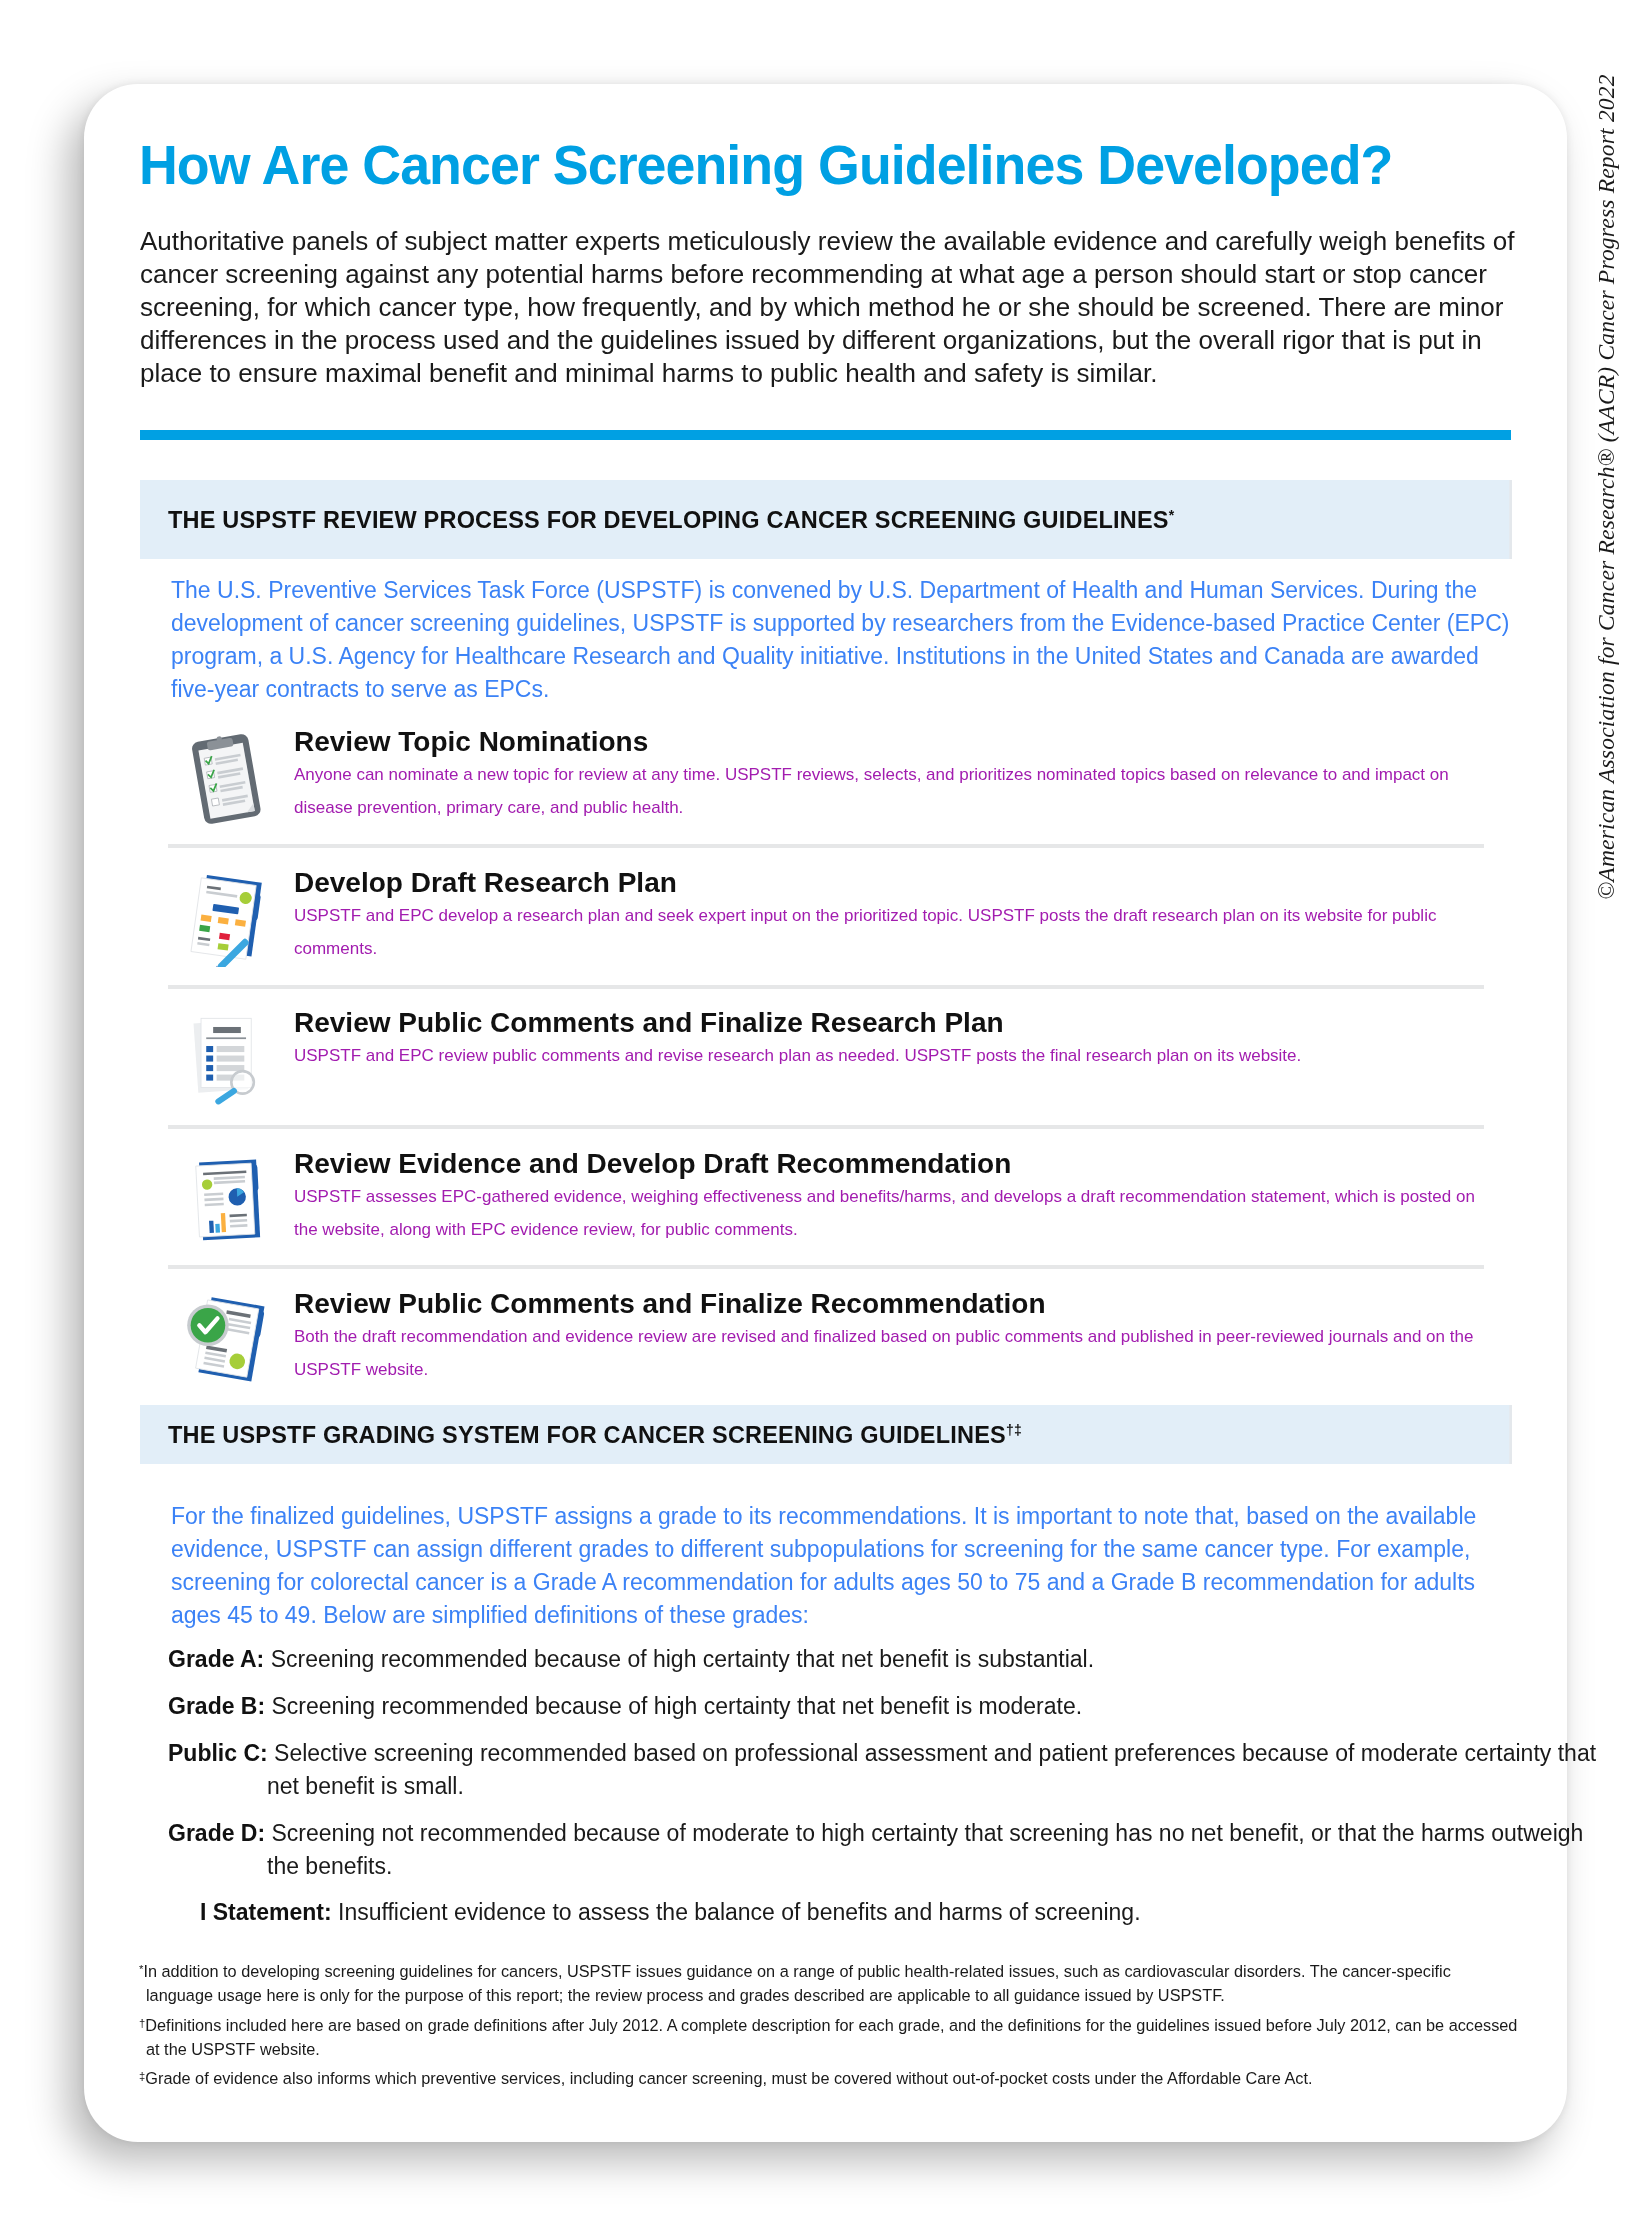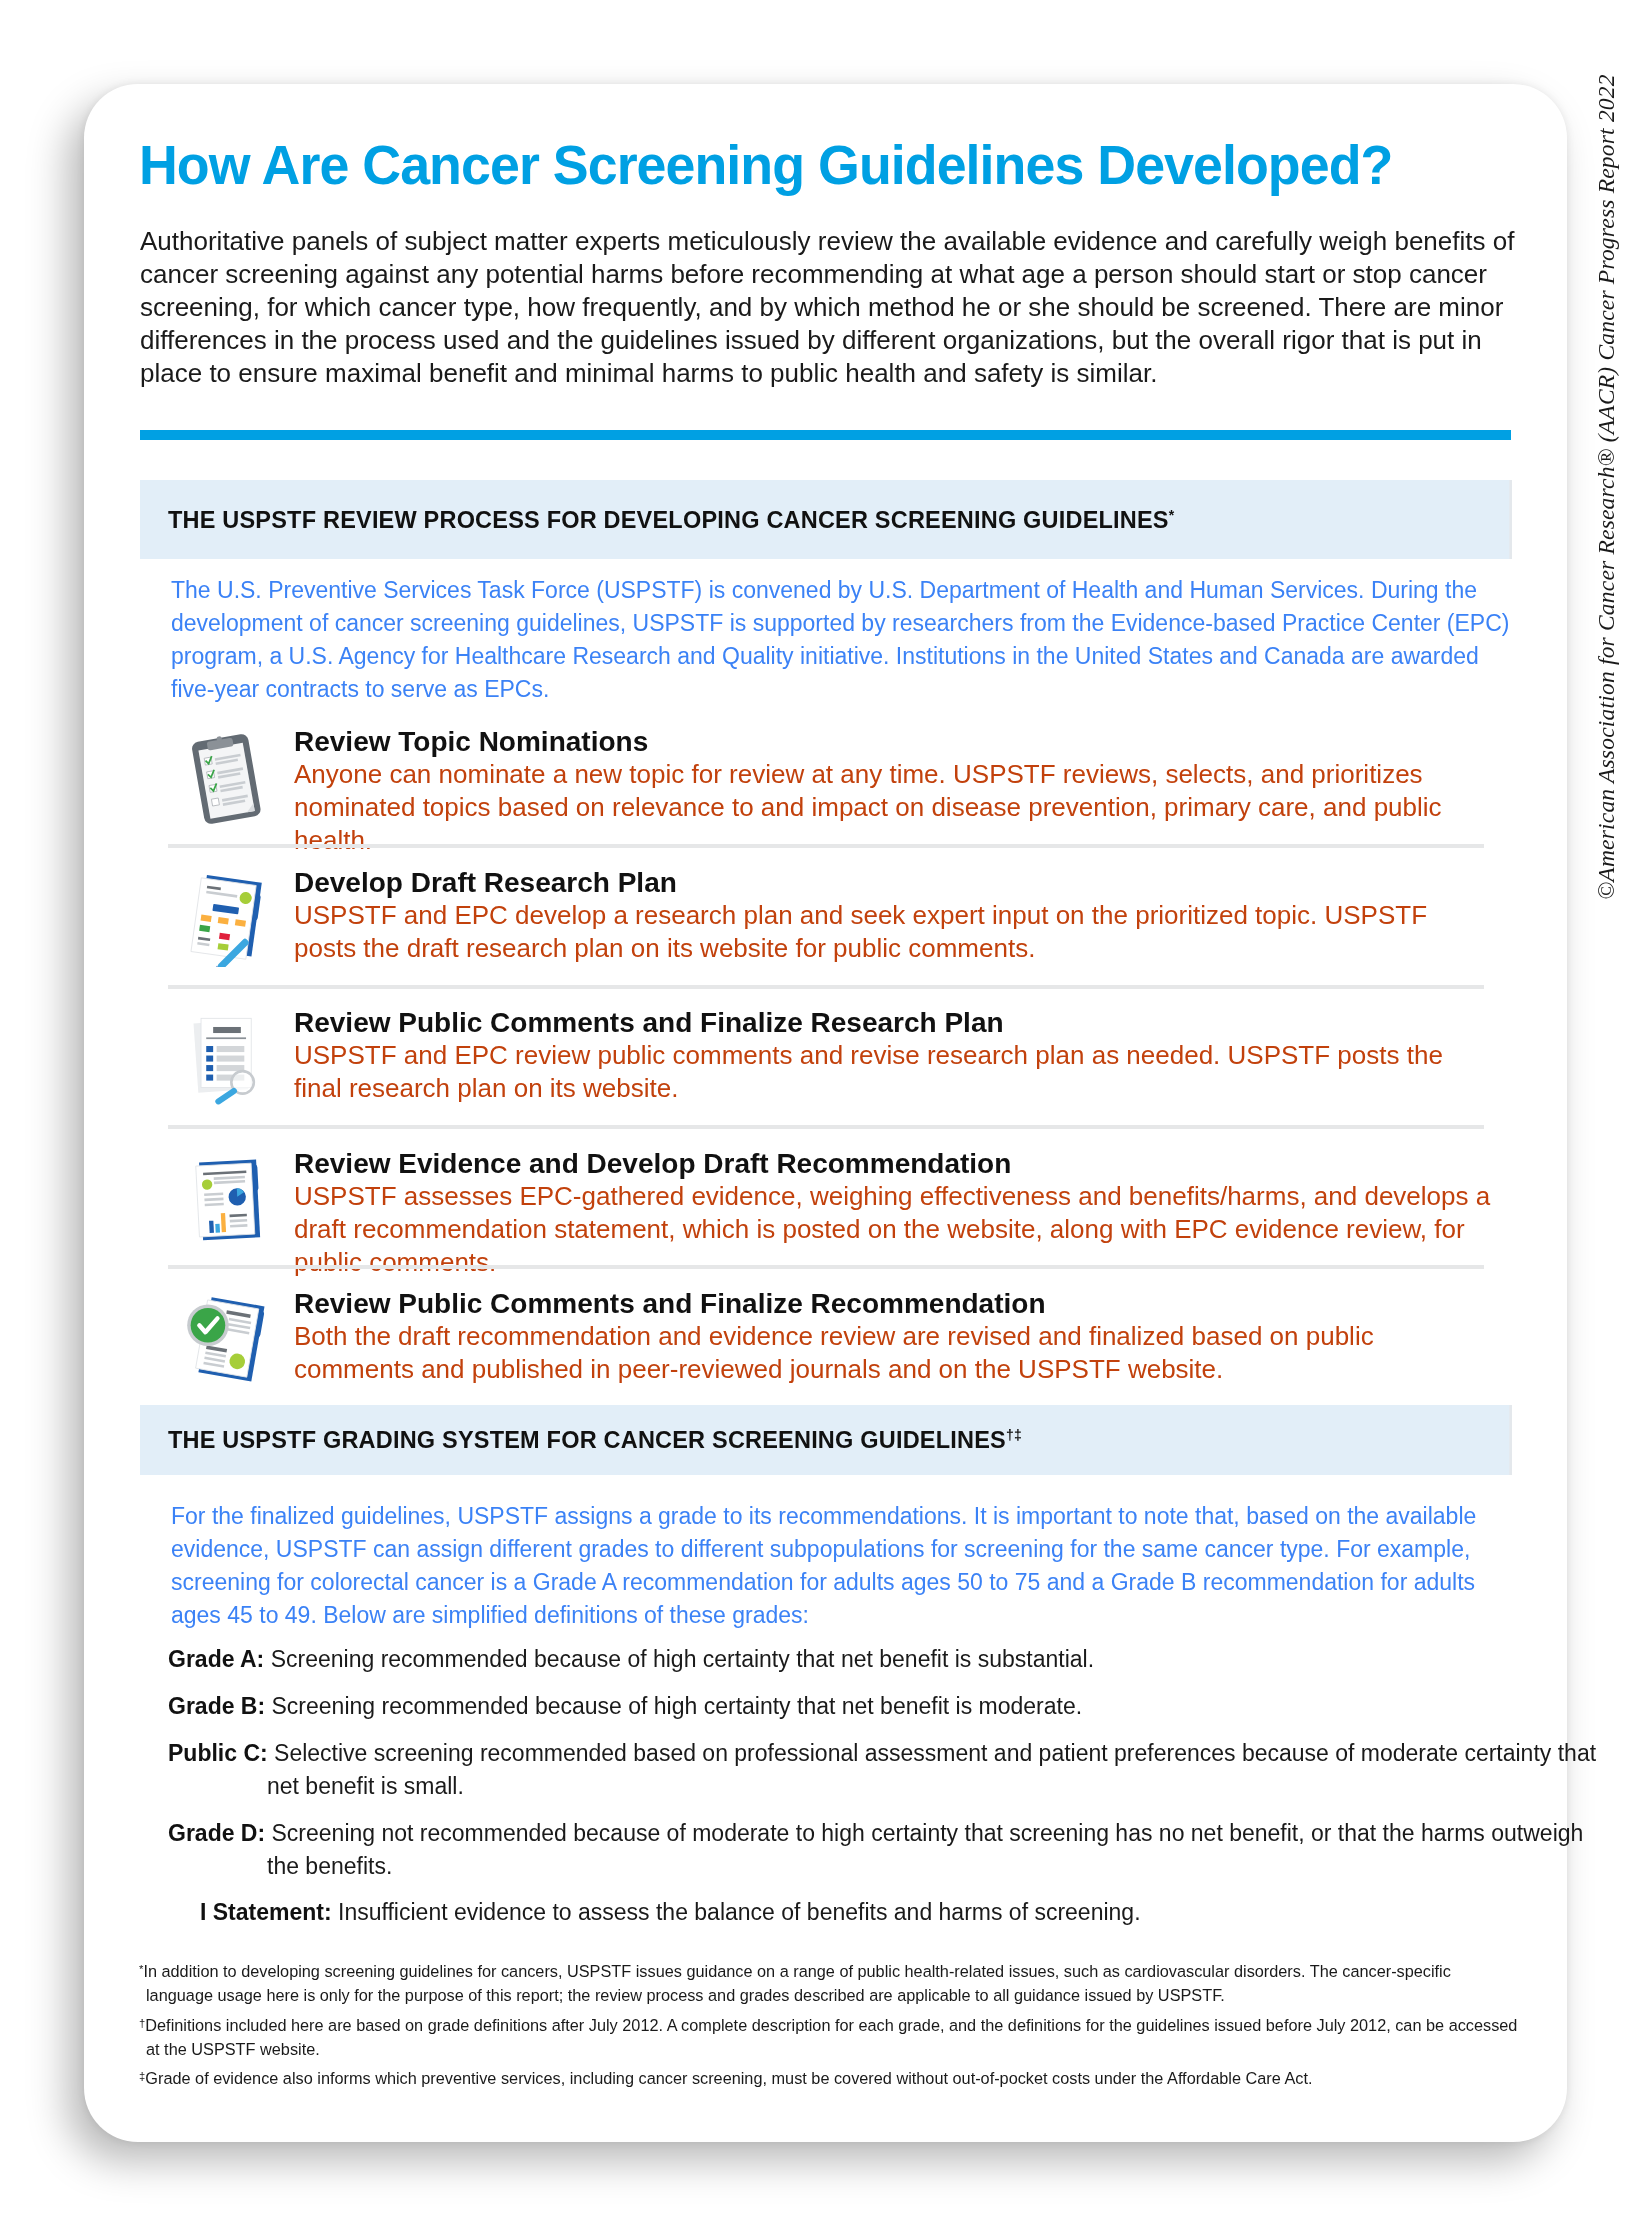--- a/index.html
+++ b/index.html
@@ -41,21 +41,21 @@
     font-size: 23px; line-height: 33px; color: #3b82f6;
   }
   .row { left: 168px; width: 1316px; height: 141px; }
   .row .icon { position: absolute; left: 14px; top: 5.2px; width: 90px; height: 96px; }
   .row .row-title {
     position: absolute; left: 126px; top: 0px; margin: 0;
     font-weight: 700; font-size: 28px; line-height: 33px; color: #111111; white-space: nowrap;
   }
   .row .row-desc {
     position: absolute; left: 126px; top: 33px; width: 1199px; margin: 0;
-    font-size: 26px; line-height: 33px; color: #c2410c;
+    font-size: 17px; line-height: 33px; color: #a21caf;
   }
   .divider { left: 168px; width: 1316px; height: 3.5px; background: #e6e7e8; }
   .grade {
     left: 168px; width: 1343px; margin: 0;
     font-size: 23px; line-height: 33px; color: #1a1a1a;
     padding-left: 99px; text-indent: -99px;
   }
   .grade.i { padding-left: 0; text-indent: 0; margin-left: 32px; }
   .grade b { font-weight: 700; color: #111; }
   .fn {
@@ -214,21 +214,21 @@
       <circle cx="68" cy="78" r="9" fill="#a6ce39"></circle>
     </g>
     <circle cx="30" cy="38" r="24" fill="#c7cbcf"></circle>
     <circle cx="30" cy="38" r="20" fill="#3aa548"></circle>
     <path d="M20 38 l7 8 l14 -16" stroke="#ffffff" stroke-width="5" fill="none" stroke-linecap="round" stroke-linejoin="round"></path>
   </svg>
   <h3 class="row-title">Review Public Comments and Finalize Recommendation</h3>
   <p class="row-desc">Both the draft recommendation and evidence review are revised and finalized based on public comments and published in peer-reviewed journals and on the USPSTF website.</p>
 </div>
 
-<div class="abs sec-head" style="top:1405px;height:70px;">
+<div class="abs sec-head" style="top:1405px;height:59px;">
   <span><span style="position:static;transform:none">THE USPSTF GRADING SYSTEM FOR CANCER SCREENING GUIDELINES</span><sup>†‡</sup></span>
 </div>
 
 <p class="abs para" style="top:1500px;">For the finalized guidelines, USPSTF assigns a grade to its recommendations. It is important to note that, based on the available evidence, USPSTF can assign different grades to different subpopulations for screening for the same cancer type. For example, screening for colorectal cancer is a Grade A recommendation for adults ages 50 to 75 and a Grade B recommendation for adults ages 45 to 49. Below are simplified definitions of these grades:</p>
 
 <p class="abs grade" style="top:1643px;"><b>Grade A:</b> <span>Screening recommended because of high certainty that net benefit is substantial.</span></p>
 <p class="abs grade" style="top:1690px;"><b>Grade B:</b> <span>Screening recommended because of high certainty that net benefit is moderate.</span></p>
 <p class="abs grade" style="top:1737px;"><b>Public C:</b> <span>Selective screening recommended based on professional assessment and patient preferences because of moderate certainty that net benefit is small.</span></p>
 <p class="abs grade" style="top:1817px;"><b>Grade D:</b> <span>Screening not recommended because of moderate to high certainty that screening has no net benefit, or that the harms outweigh the benefits.</span></p>
 <p class="abs grade i" style="top:1896px;"><b>I Statement:</b> <span>Insufficient evidence to assess the balance of benefits and harms of screening.</span></p>

